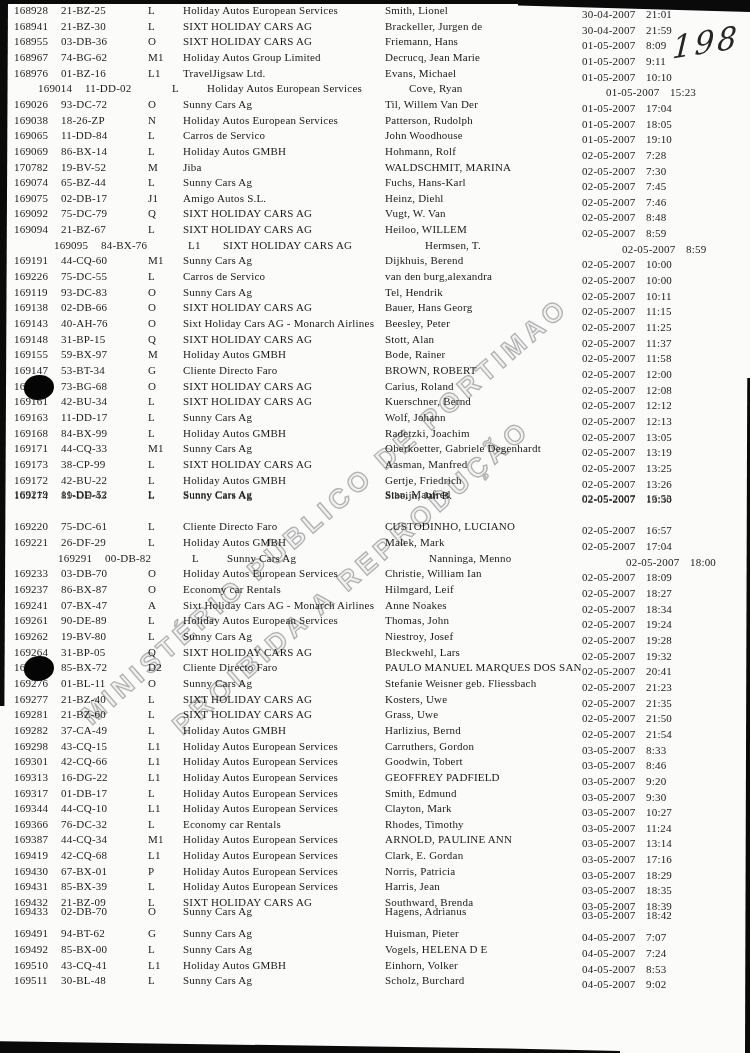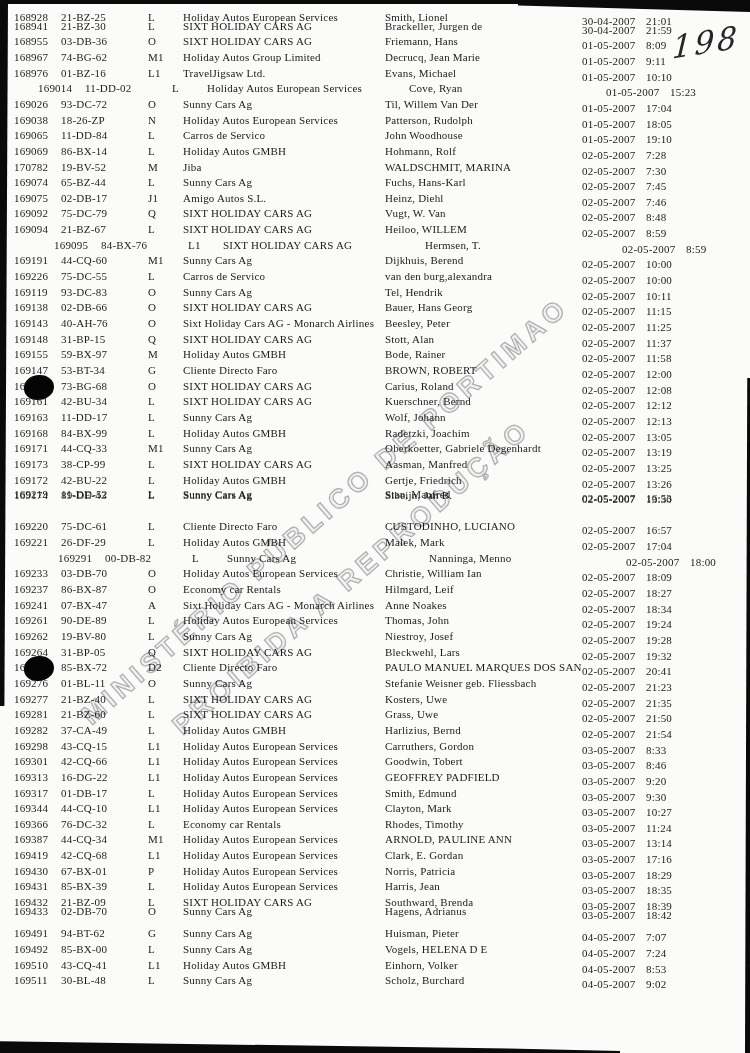--- a/index.html
+++ b/index.html
@@ -46,21 +46,21 @@
 </style>
 </head>
 <body>
 
 <div class="page">
 
   <div class="watermark wm1">MINISTÉRIO PÚBLICO DE PORTIMAO</div>
   <div class="watermark wm2">PROIBIDA A REPRODUÇÃO</div>
 
   <div class="rows" id="rows">
-      <div class="row" style="top: 10px;">
+      <div class="row" style="top: 3px;">
     <span class="c id">168928</span>
 
     <span class="c plate">21-BZ-25</span>
     <span class="c code">L</span>
     <span class="c company">Holiday Autos European Services</span>
     <span class="c name">Smith, Lionel</span>
     <span class="c date">30-04-2007</span>
     <span class="c time">21:01</span>
   </div>
       <div class="row" style="top: 18.65px;">

